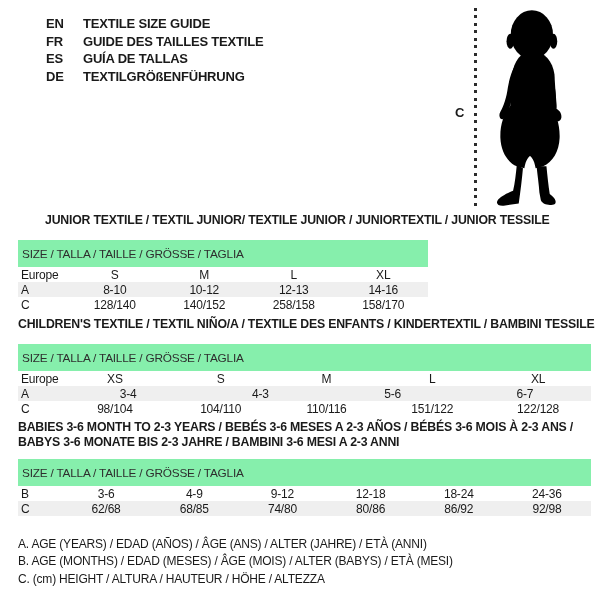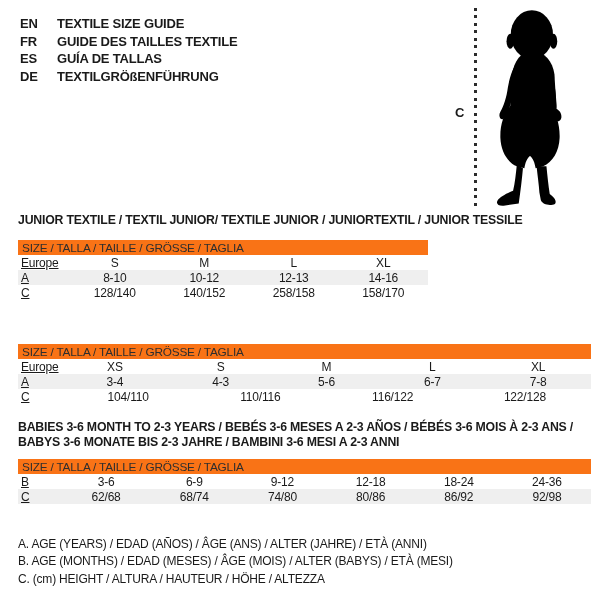--- a/index.html
+++ b/index.html
@@ -2,40 +2,40 @@
 <html><head>
 <meta charset="utf-8">
 <style>
   html,body{margin:0;padding:0;background:#fff;}
   .page{position:relative;width:600px;height:600px;background:#ffffff;overflow:hidden;
         font-family:"Liberation Sans","DejaVu Sans",sans-serif;color:#1a1a1a;}
 
   
   .langs{position:absolute;left:20px;top:15px;}
   .lang-row{display:flex;font-weight:bold;font-size:13px;line-height:17.5px;letter-spacing:-0.2px;}
-  .lang-code{width:37px;flex:0 0 37px;}
+  .lang-code{width:37px;flex:0 0 37px;margin-left:26px;}
 
   
   .figure{position:absolute;left:450px;top:5px;width:148px;height:208px;}
   .hline{position:absolute;left:24px;top:3px;width:3px;height:199px;
          background:repeating-linear-gradient(to bottom,#2b2b2b 0 3px,transparent 3px 7.5px);}
   .hlabel{position:absolute;left:5px;top:100px;font-weight:bold;font-size:13px;}
   .baby{position:absolute;left:33px;top:3px;}
 
   
   .sec-title{position:absolute;left:18px;font-weight:bold;font-size:12.3px;
              letter-spacing:-0.2px;line-height:15px;white-space:nowrap;}
 
   
   .stable{position:absolute;left:18px;}
-  .t-bar{height:15px;background:#f97316;display:flex;align-items:center;
+  .t-bar{height:27px;background:#86efac;display:flex;align-items:center;
          padding-left:4px;font-size:11.8px;color:#2e2e2e;letter-spacing:-0.2px;box-sizing:border-box;}
   .t-row{height:15.2px;display:flex;align-items:center;font-size:12px;letter-spacing:-0.2px;}
   .t-row.band{background:#efefef;}
-  .t-label{padding-left:3px;box-sizing:border-box;text-decoration:underline;}
+  .t-label{padding-left:3px;box-sizing:border-box;}
   .t1 .t-label{flex:0 0 52px;}
   .t56 .t-label{flex:0 0 44px;}
   .t-cell{flex:1;text-align:center;}
 
   
   .foot{position:absolute;left:18px;top:536px;font-weight:normal;font-size:12px;
         line-height:17.3px;letter-spacing:-0.2px;}
 </style>
 </head>
 <body>
@@ -70,21 +70,21 @@
       <ellipse cx="75" cy="35" rx="4" ry="8"></ellipse>
       <path d="M52 44 C66 47 74 56 76 70 L78 104 C78 112 72 116 52 116 C34 116 29 112 29 104 L31 70 C33 56 40 47 52 44 Z"></path>
       <path d="M40 54 C33 60 29 70 26.5 84 C25 95 22 104 18.5 110 C15.5 115 19.5 121 23 116.5 C27.5 110 30 101 31.5 92 C33.5 80 37 66 42 57 Z"></path>
       <path d="M64 54 C71 62 75.5 74 77 88 C77.8 95 78.2 101 78.3 107 C81.5 108.5 83.8 112 83.4 116 C82.9 121 76.5 122 74.5 117.5 C72.8 113.5 72.3 109.5 72.3 105.5 C71.8 95 69.5 82 65 72 Z"></path>
       <path d="M29 104 C22 112 18 124 18.5 138 C19 152 26 164 36 168 L44 170 C45 164 47 159 50 157 C53 159 55 164 56 170 L64 168 C74 164 81 152 81.5 138 C82 124 78 112 71 104 Z"></path>
       <path d="M36 166 C35 176 34 186 32 194 C26 196.5 18 200.5 15.5 204.5 C13.5 208 16.5 210.5 22 210 L38 207.5 C40 194 41.5 181 42.5 170 Z"></path>
       <path d="M57 168 C58 178 59.5 188 60 196 L61.5 204 C63 209 72 210.5 76.5 208 C79 205.5 75.5 200.5 71 197.5 C69.5 188 68.5 178 67.5 168 Z"></path>
     </svg>
   </div>
 
-  <div class="sec-title" style="top:213px;">JUNIOR TEXTILE / TEXTIL JUNIOR/ TEXTILE JUNIOR / JUNIORTEXTIL / JUNIOR TESSILE</div>
+  <div class="sec-title" style="top:213px;margin-left:27px;">JUNIOR TEXTILE / TEXTIL JUNIOR/ TEXTILE JUNIOR / JUNIORTEXTIL / JUNIOR TESSILE</div>
   <div class="stable t1" style="top:240px;width:410px;">
     <div class="t-bar">SIZE / TALLA / TAILLE / GRÖSSE / TAGLIA</div>
     <div class="t-row">
       <span class="t-label">Europe</span>
       <span class="t-cell">S</span>
       <span class="t-cell">M</span>
       <span class="t-cell">L</span>
       <span class="t-cell">XL</span>
     </div>
     <div class="t-row band">
@@ -96,66 +96,67 @@
     </div>
     <div class="t-row">
       <span class="t-label">C</span>
       <span class="t-cell">128/140</span>
       <span class="t-cell">140/152</span>
       <span class="t-cell">258/158</span>
       <span class="t-cell">158/170</span>
     </div>
   </div>
 
+  <div class="sec-title" style="top:317px;">CHILDREN'S TEXTILE / TEXTIL NIÑO/A / TEXTILE DES ENFANTS / KINDERTEXTIL / BAMBINI TESSILE</div>
   <div class="stable t56" style="top:344px;width:573px;">
     <div class="t-bar">SIZE / TALLA / TAILLE / GRÖSSE / TAGLIA</div>
     <div class="t-row">
       <span class="t-label">Europe</span>
       <span class="t-cell">XS</span>
       <span class="t-cell">S</span>
       <span class="t-cell">M</span>
       <span class="t-cell">L</span>
       <span class="t-cell">XL</span>
     </div>
     <div class="t-row band">
       <span class="t-label">A</span>
       <span class="t-cell">3-4</span>
       <span class="t-cell">4-3</span>
       <span class="t-cell">5-6</span>
       <span class="t-cell">6-7</span>
-      <span class="t-cell">7-8</span>
     </div>
     <div class="t-row">
       <span class="t-label">C</span>
+      <span class="t-cell">98/104</span>
       <span class="t-cell">104/110</span>
       <span class="t-cell">110/116</span>
-      <span class="t-cell">116/122</span>
+      <span class="t-cell">151/122</span>
       <span class="t-cell">122/128</span>
     </div>
   </div>
 
   <div class="sec-title" style="top:420px;">
     <div>BABIES 3-6 MONTH TO 2-3 YEARS / BEBÉS 3-6 MESES A 2-3 AÑOS / BÉBÉS 3-6 MOIS À 2-3 ANS /</div>
     <div>BABYS 3-6 MONATE BIS 2-3 JAHRE / BAMBINI 3-6 MESI A 2-3 ANNI</div>
   </div>
   <div class="stable t56" style="top:459px;width:573px;">
     <div class="t-bar">SIZE / TALLA / TAILLE / GRÖSSE / TAGLIA</div>
     <div class="t-row">
       <span class="t-label">B</span>
       <span class="t-cell">3-6</span>
-      <span class="t-cell">6-9</span>
+      <span class="t-cell">4-9</span>
       <span class="t-cell">9-12</span>
       <span class="t-cell">12-18</span>
       <span class="t-cell">18-24</span>
       <span class="t-cell">24-36</span>
     </div>
     <div class="t-row band">
       <span class="t-label">C</span>
       <span class="t-cell">62/68</span>
-      <span class="t-cell">68/74</span>
+      <span class="t-cell">68/85</span>
       <span class="t-cell">74/80</span>
       <span class="t-cell">80/86</span>
       <span class="t-cell">86/92</span>
       <span class="t-cell">92/98</span>
     </div>
   </div>
 
   <div class="foot">
     <div>A. AGE (YEARS) / EDAD (AÑOS) / ÂGE (ANS) / ALTER (JAHRE) / ETÀ (ANNI)</div>
     <div>B. AGE (MONTHS) / EDAD (MESES) / ÂGE (MOIS) / ALTER (BABYS) / ETÀ (MESI)</div>

